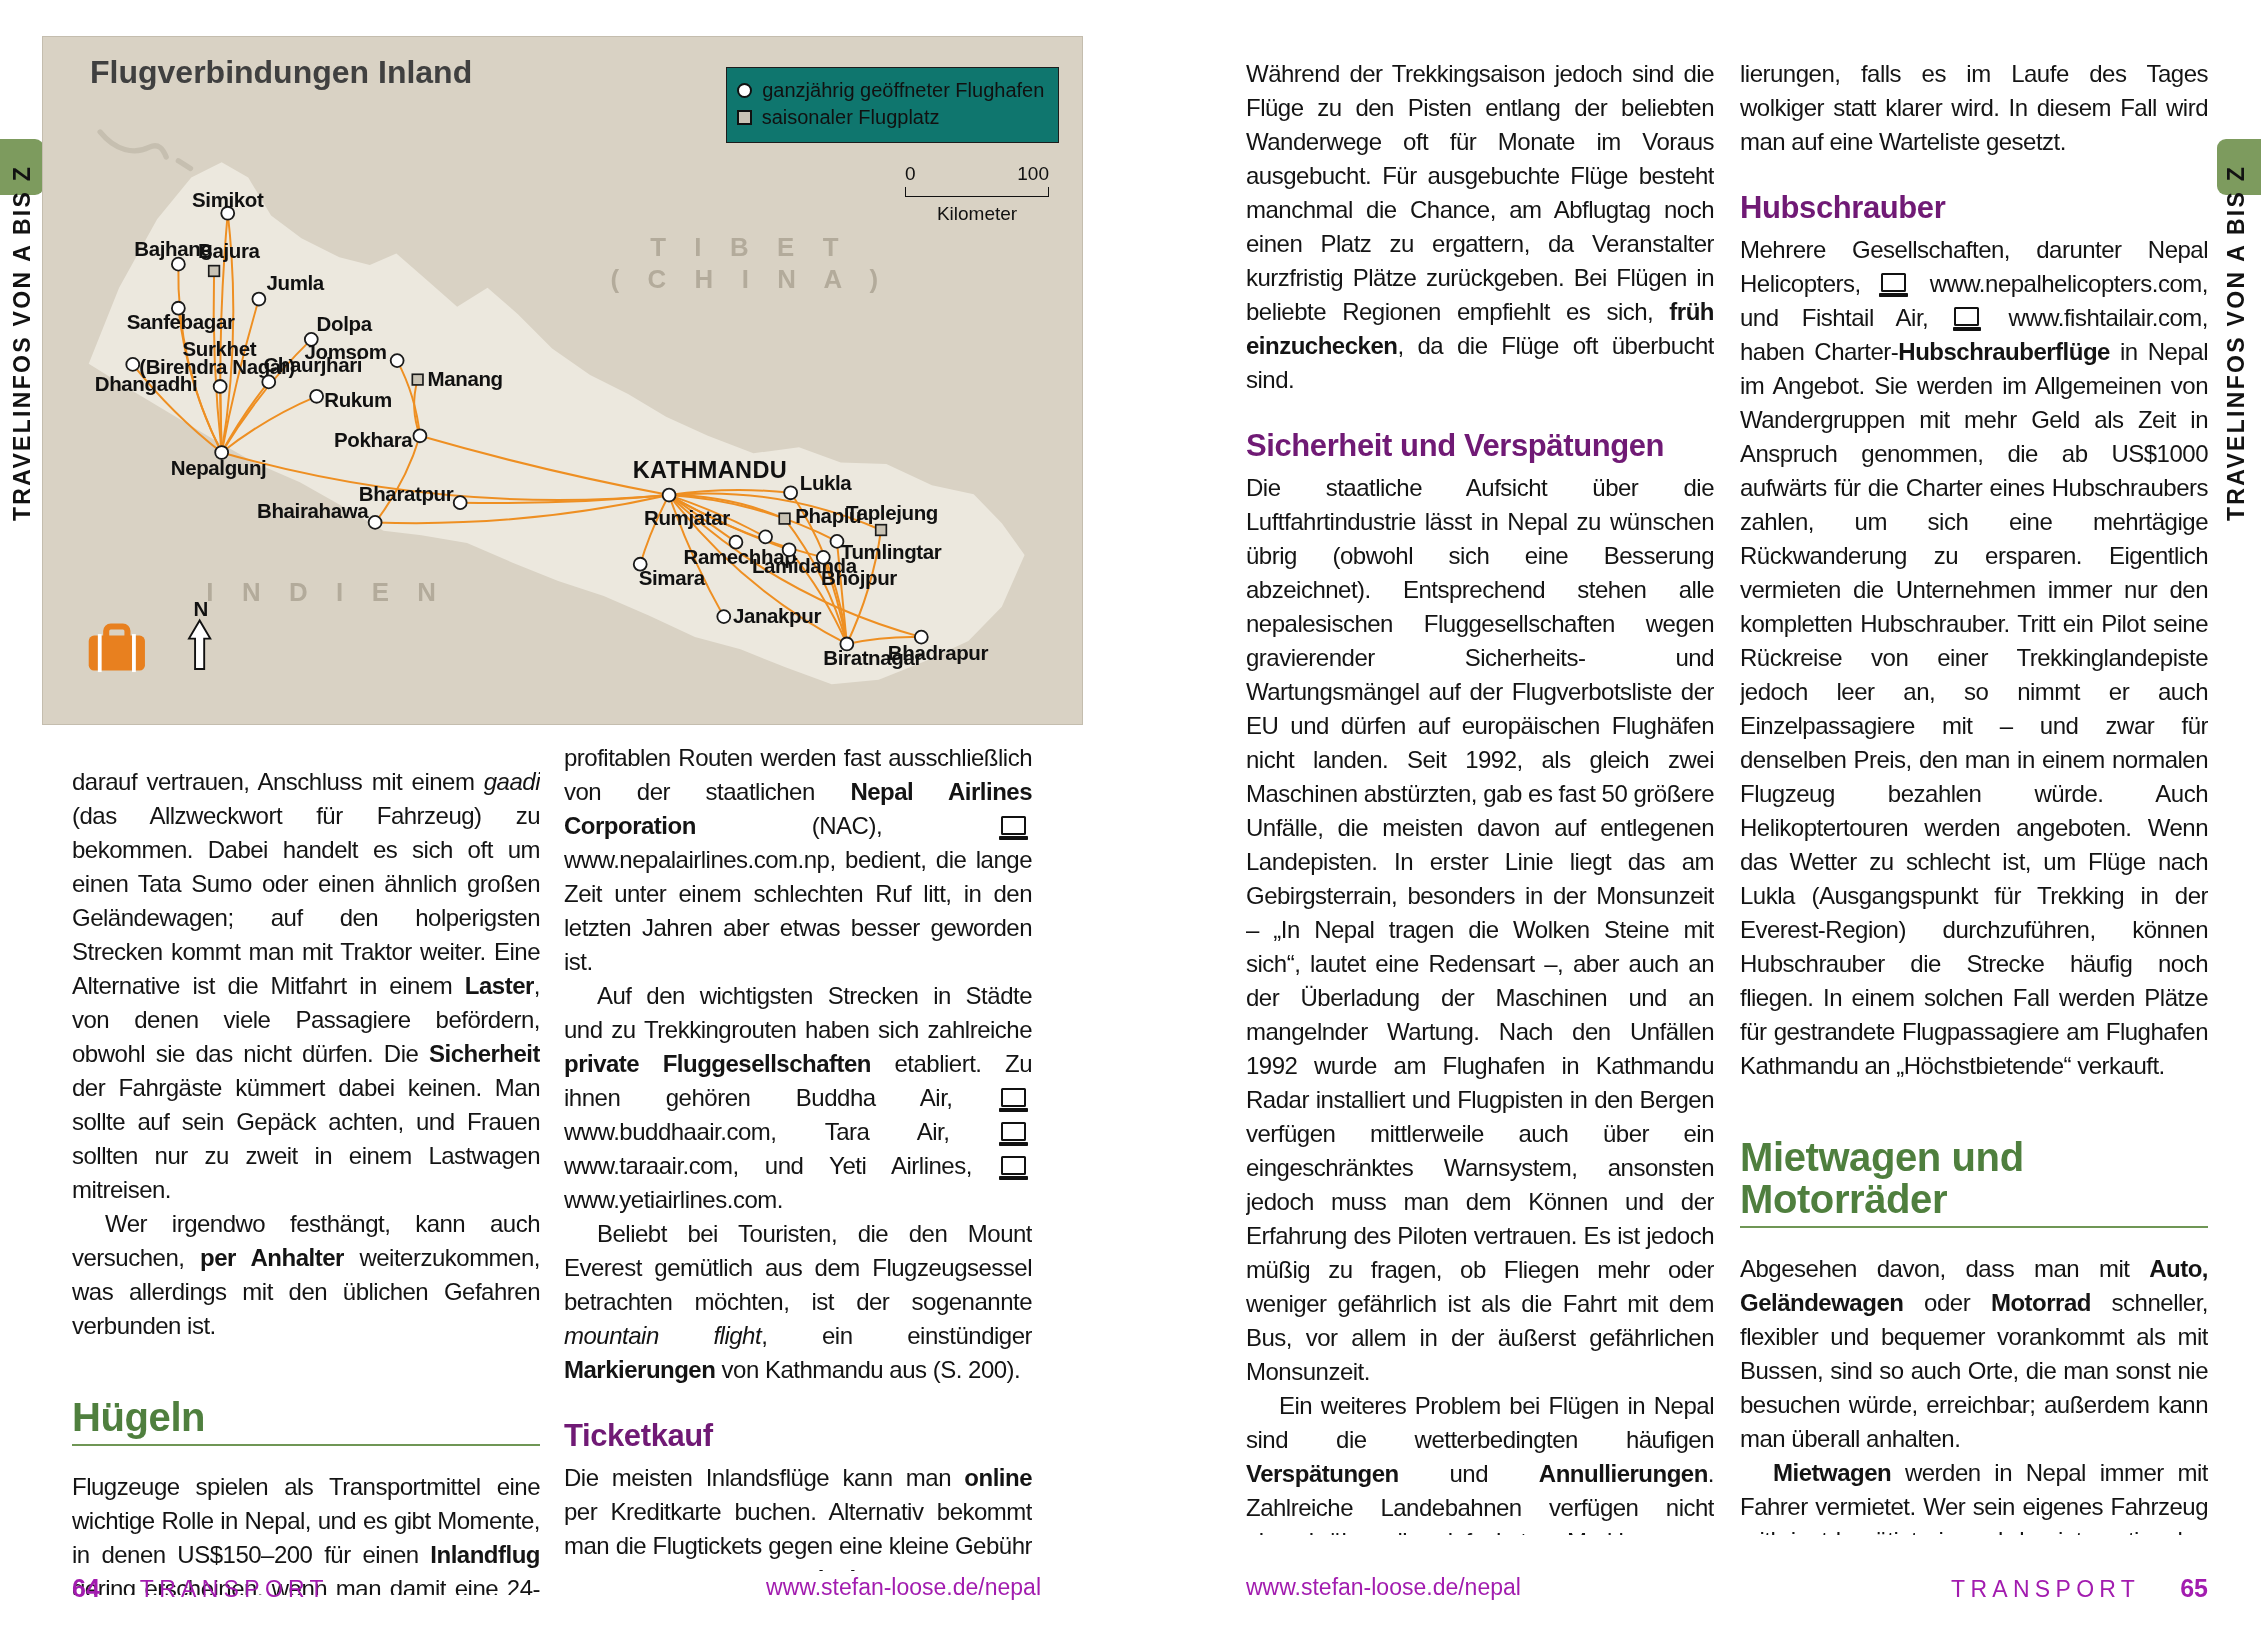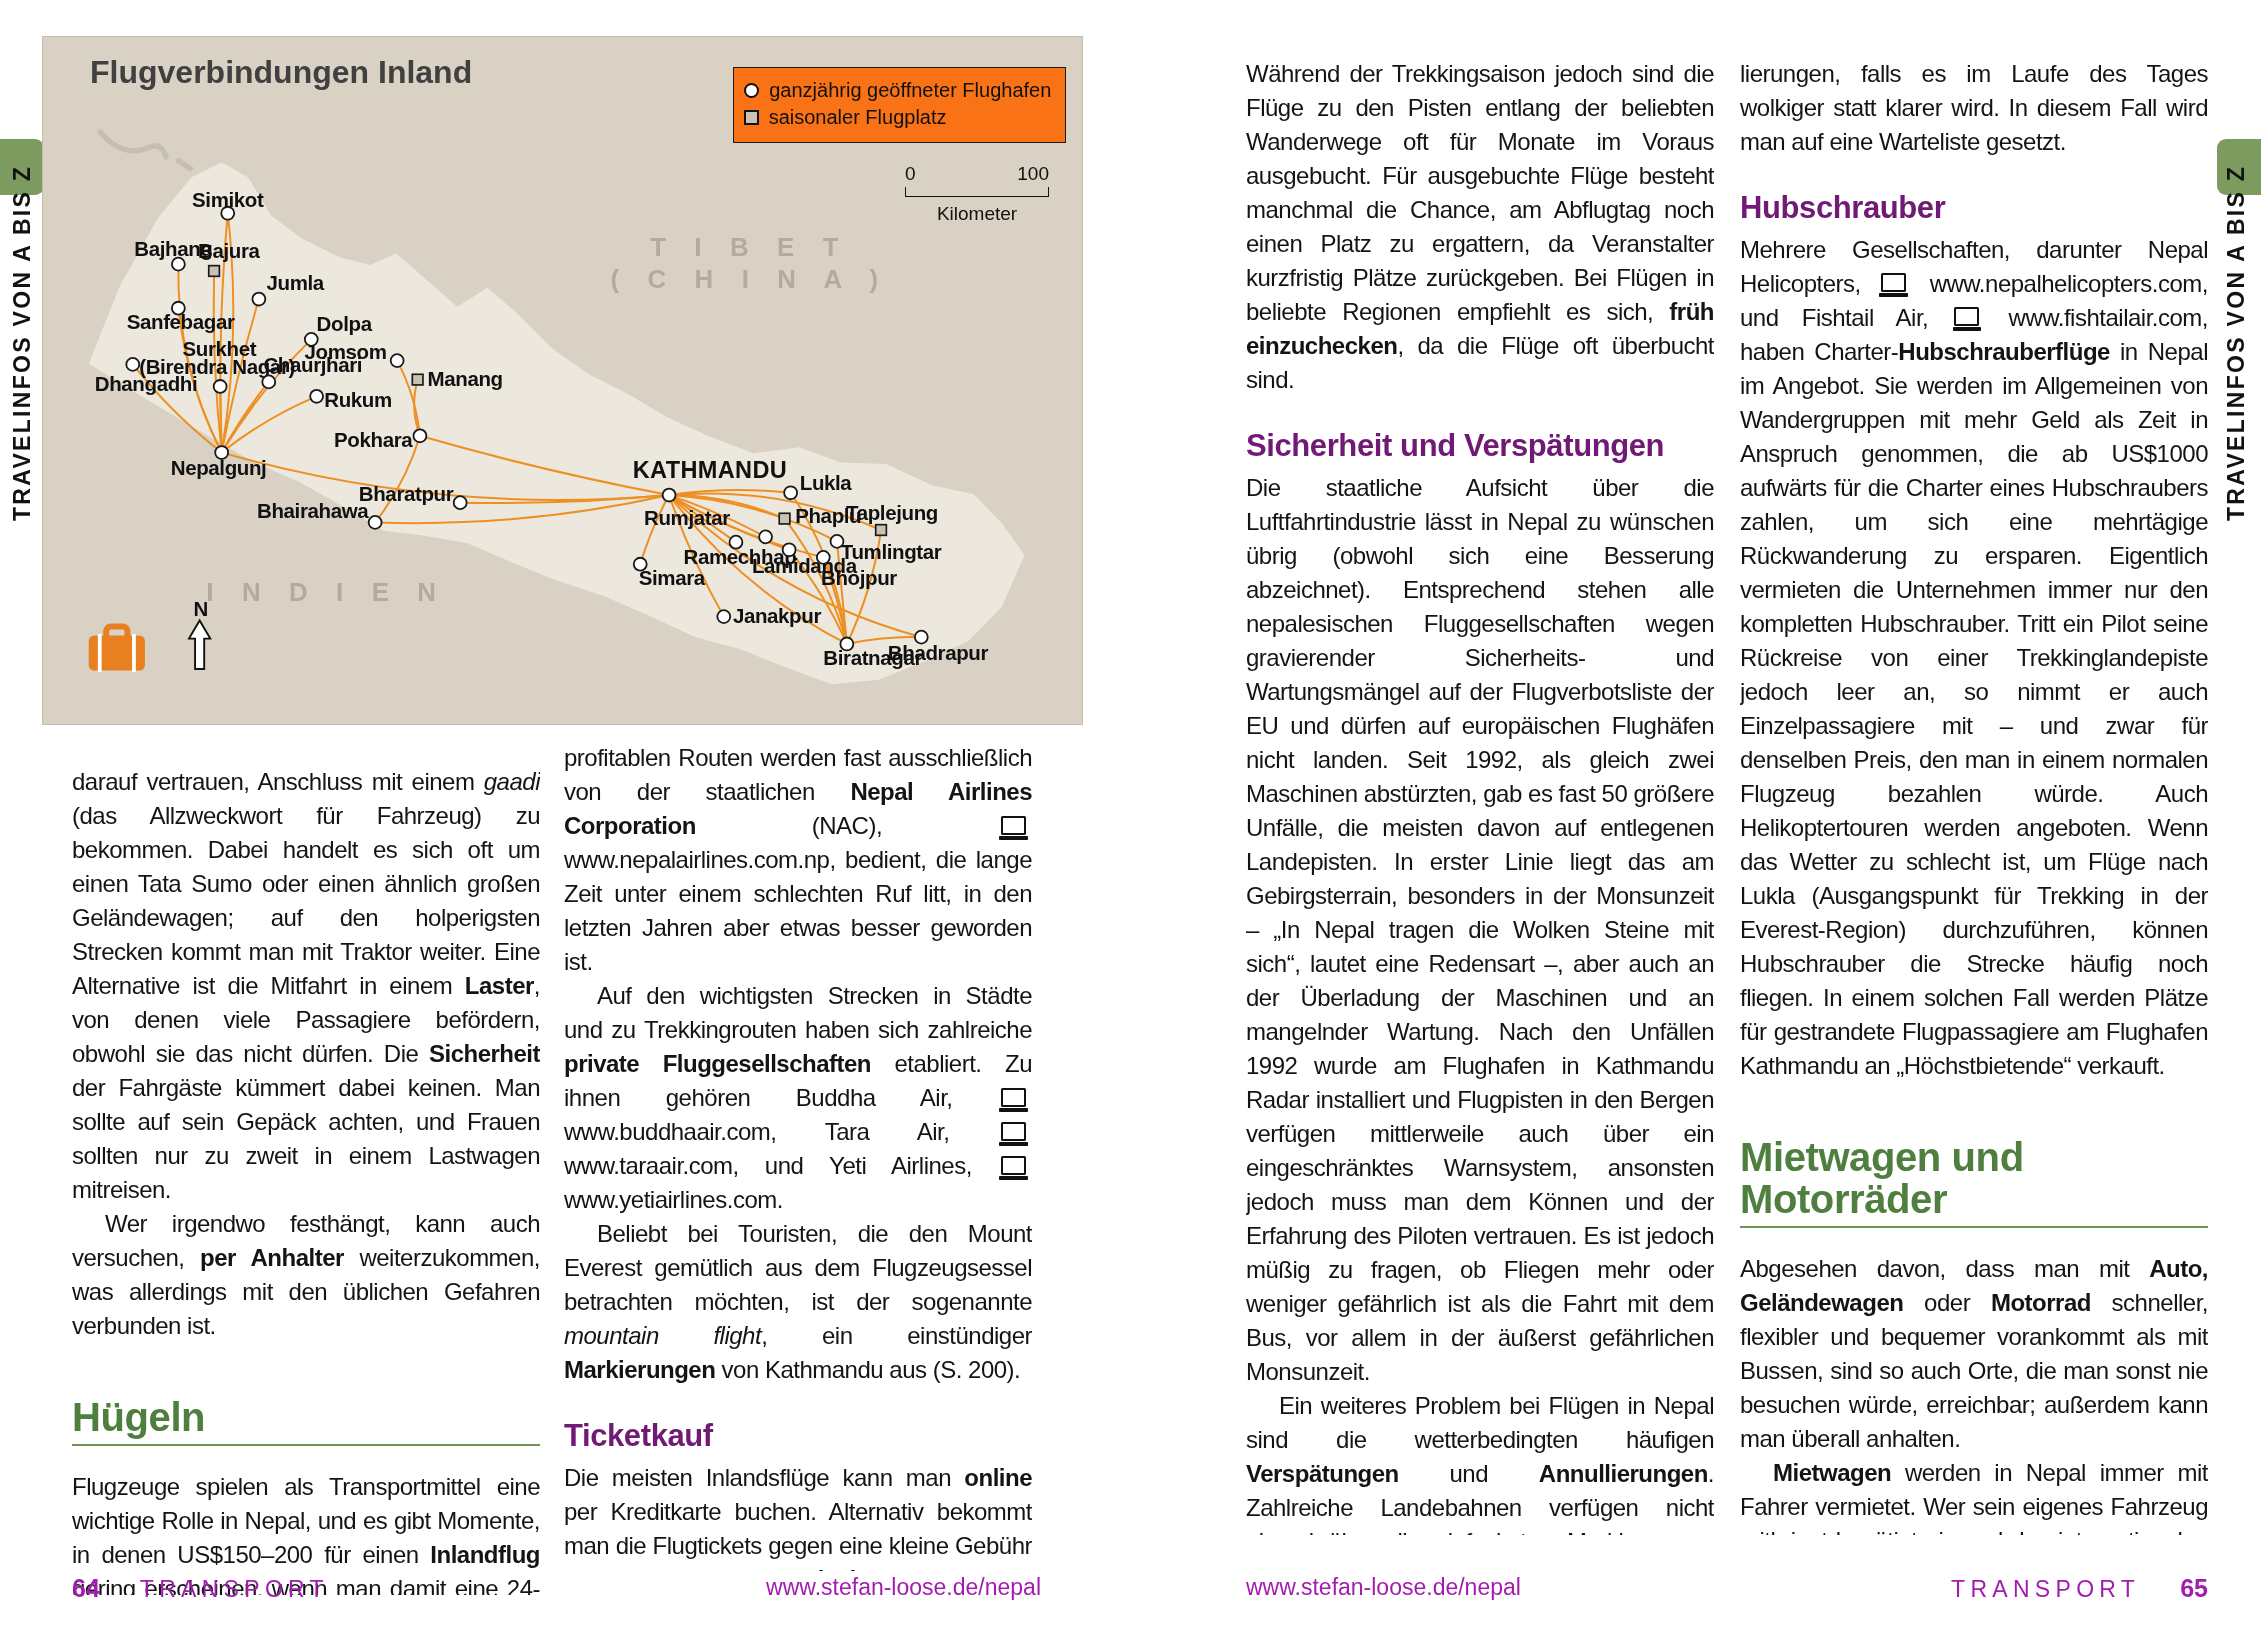--- a/index.html
+++ b/index.html
@@ -21,21 +21,21 @@
   #map svg{position:absolute;left:0;top:0;}
   .nepal{fill:#ece8de;}
   .river{fill:none;stroke:#c6bfb0;stroke-width:7px;stroke-linecap:round;}
   .route{fill:none;stroke:#ee8f22;stroke-width:2.6px;}
   .city-dot{fill:#ffffff;stroke:#1a1a1a;stroke-width:2.4px;}
   .city-sq{fill:#c9c3b5;stroke:#1a1a1a;stroke-width:2.2px;}
   .city-label{font-size:27px;font-weight:bold;fill:#111111;letter-spacing:-0.5px;}
   .city-label.capital{font-size:31px;letter-spacing:0.5px;}
   .region-label{fill:#b3ab9b;font-size:34px;font-weight:bold;letter-spacing:14px;}
   .map-title{position:absolute;left:47px;top:16.7px;font-size:32px;font-weight:bold;color:#404040;}
-  .legend{position:absolute;right:16px;top:30px;background:#f97316;border:1.5px solid #1c1c1c;
+  .legend{position:absolute;right:23px;top:30px;background:#0f766e;border:1.5px solid #1c1c1c;
           padding:7.6px 13.7px 9px 10.6px;}
   .legend-row{display:flex;align-items:center;gap:10px;font-size:20px;color:#111;margin:3.8px 0;white-space:nowrap;}
   .sym-circle{width:15px;height:15px;border:2.3px solid #111;border-radius:50%;background:#fff;flex:0 0 auto;box-sizing:border-box;}
   .sym-square{width:14.4px;height:14.4px;border:2.3px solid #111;background:#c9c3b5;flex:0 0 auto;box-sizing:border-box;}
   .scale{position:absolute;right:33px;top:126px;width:144px;color:#111;}
   .scale-ends{display:flex;justify-content:space-between;font-size:19px;margin-bottom:1.5px;}
   .scale-bar{height:9px;border-left:1.5px solid #111;border-right:1.5px solid #111;border-bottom:1.5px solid #111;}
   .scale-unit{text-align:center;font-size:19px;margin-top:6px;}
 
   

